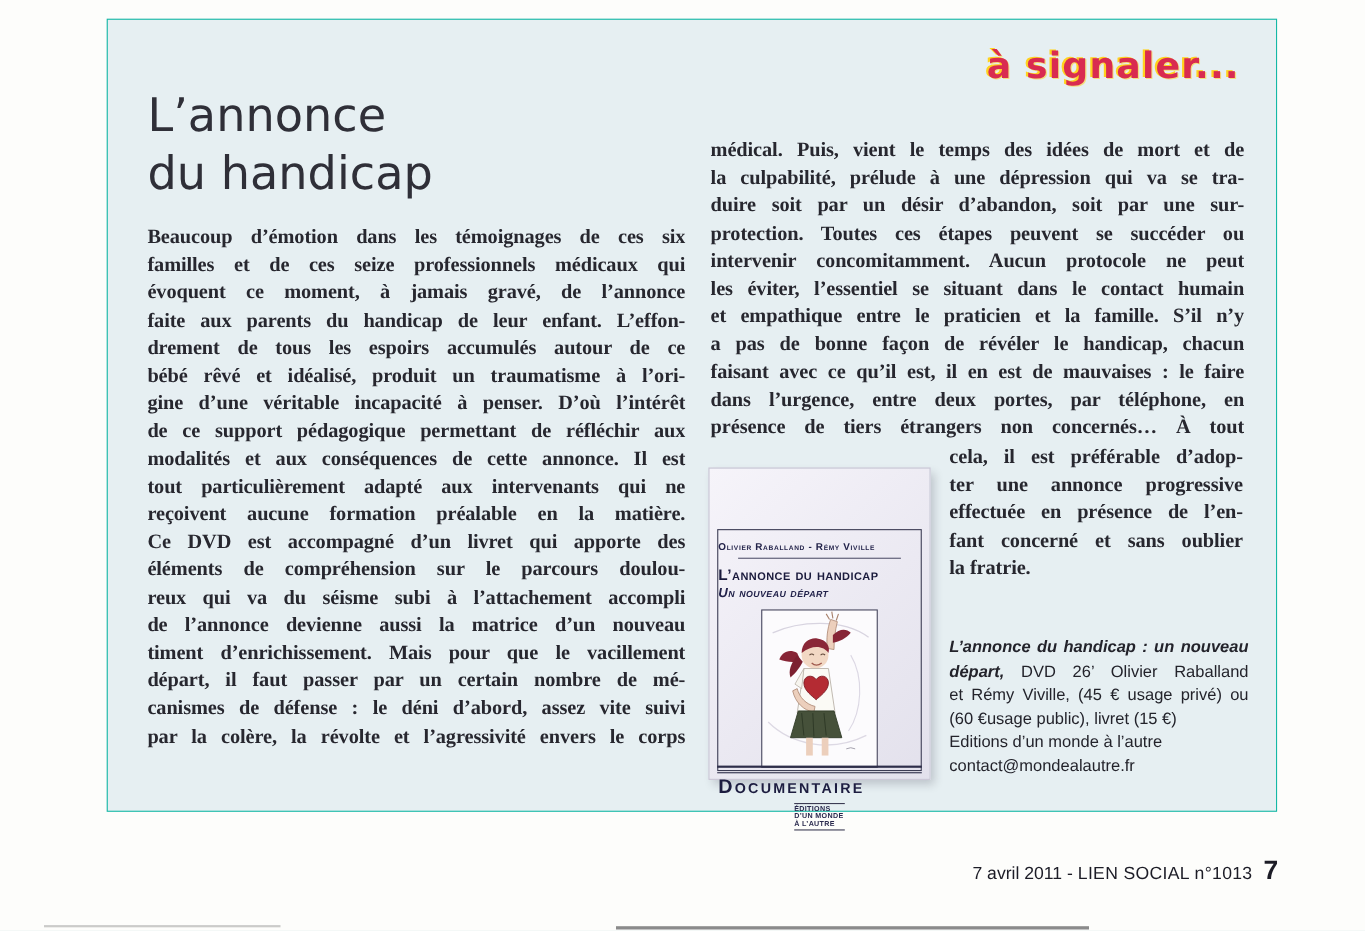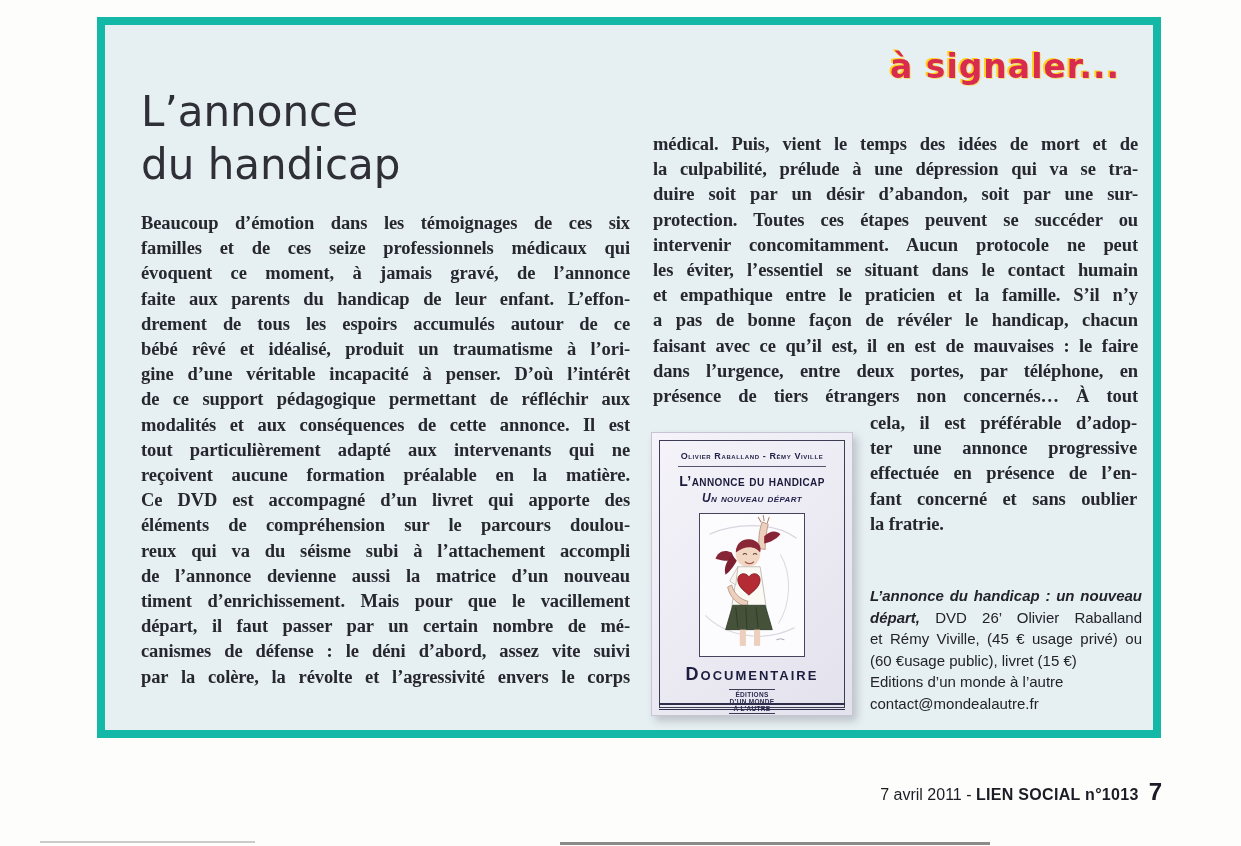--- a/index.html
+++ b/index.html
@@ -5,21 +5,21 @@
   html,body { margin:0; padding:0; }
   body {
     width:1241px; height:846px; position:relative;
     background:#fdfdfb; overflow:hidden;
     font-family:"Liberation Sans", sans-serif;
   }
   .panel {
     position:absolute; left:97px; top:17px; width:1064px; height:721px;
     box-sizing:border-box;
     background:#e6eff2;
-    border:8px solid #14b8a6;
+    border:1px solid #14b8a6;
   }
   
   .section-label {
     position:absolute; top:22px; right:33px;
     font-family:"DejaVu Sans","Liberation Sans",sans-serif;
     font-size:33px; font-weight:bold; color:#d92b50;
     text-shadow:-2px -1px 0 #ffd21e, 1px 1px 0 rgba(255,210,30,.55);
     letter-spacing:1px;
   }
   
@@ -44,21 +44,21 @@
   
   .dvd {
     position:absolute; left:546px; top:407px; width:200px; height:282px;
     background:linear-gradient(135deg,#f6f4fa 0%, #ebe9f2 55%, #e3e1ec 100%);
     border:1px solid #c9c4d4;
     box-shadow:4px 5px 8px rgba(40,40,60,.22);
   }
   .dvd-inner {
     position:absolute; inset:7px;
     border:1.5px solid #3c3c54;
-    text-align:center; color:#1c1c3a;
+    color:#1c1c3a;margin-top:48px;
   }
   .dvd-authors {
     margin-top:10px; font-size:9px; font-weight:bold;
     font-variant:small-caps; letter-spacing:.6px; color:#23234a;
   }
   .dvd-rule { width:80%; margin:5px auto 0; border-top:1px solid #55556e; }
   .dvd-title {
     margin-top:6px; font-size:14px; font-weight:bold;
     font-variant:small-caps; letter-spacing:.4px; color:#1a1a3c;
   }
@@ -91,21 +91,21 @@
     font-size:15px; line-height:21.6px; color:#23232b;
   }
   .cap-line { white-space:nowrap; overflow:hidden; }
   .cap-line.just { text-align:justify; text-align-last:justify; }
   .cap-bold { font-weight:bold; font-style:italic; }
   
   .footer {
     position:absolute; top:778px; right:79px;
     font-size:16px; color:#1c1c26; white-space:nowrap;
   }
-  .footer-mag { font-weight:bold; letter-spacing:.3px; }
+  .footer-mag { font-weight:normal; letter-spacing:.3px; }
   .footer-page { font-weight:bold; font-size:24px; margin-left:10px; }
   
   .artifact { position:absolute; }
   .a1 { left:40px;  top:841px; width:215px; height:2px; background:rgba(110,110,110,.35); }
   .a2 { left:560px; top:842px; width:430px; height:3px; background:rgba(45,45,48,.55); }
 </style>
 </head>
 <body>
 
 <div class="panel">

